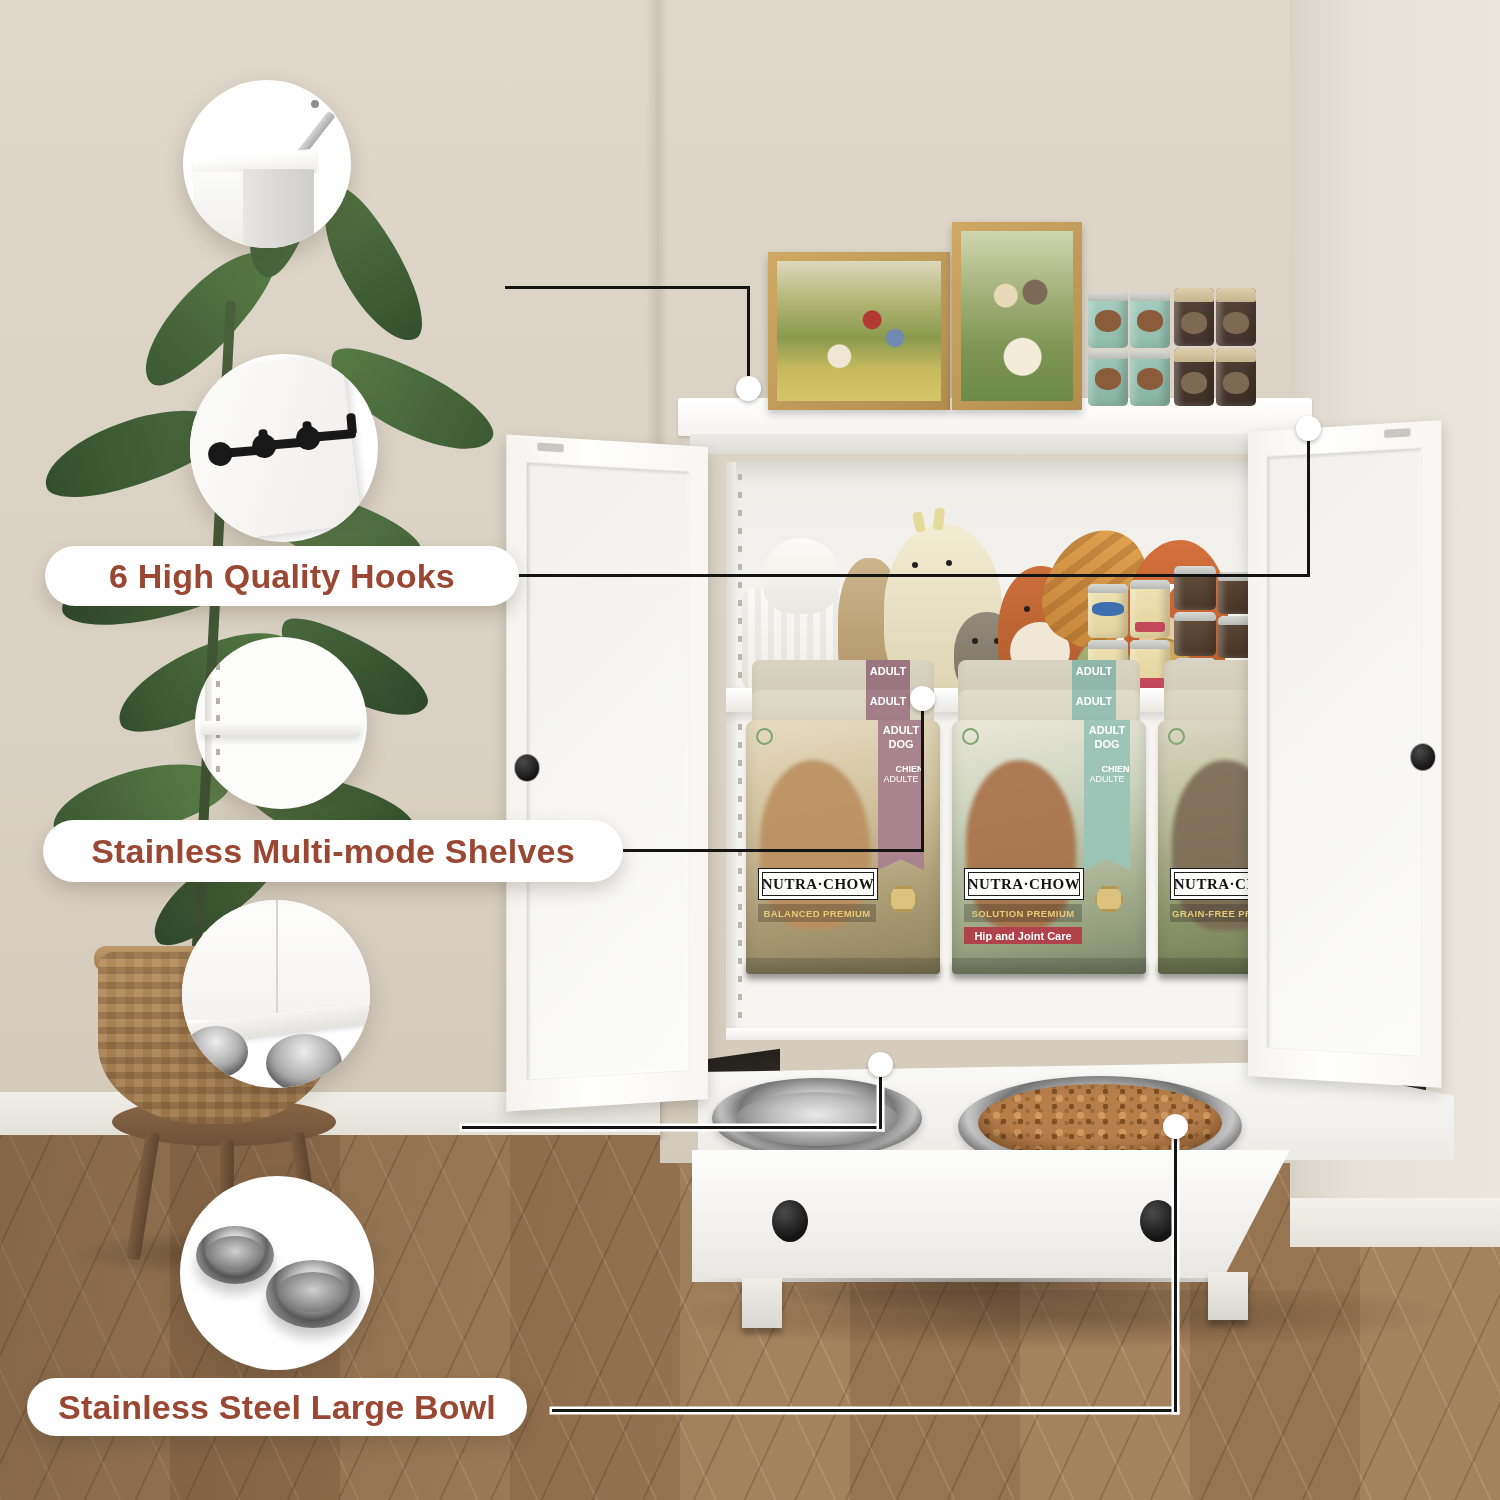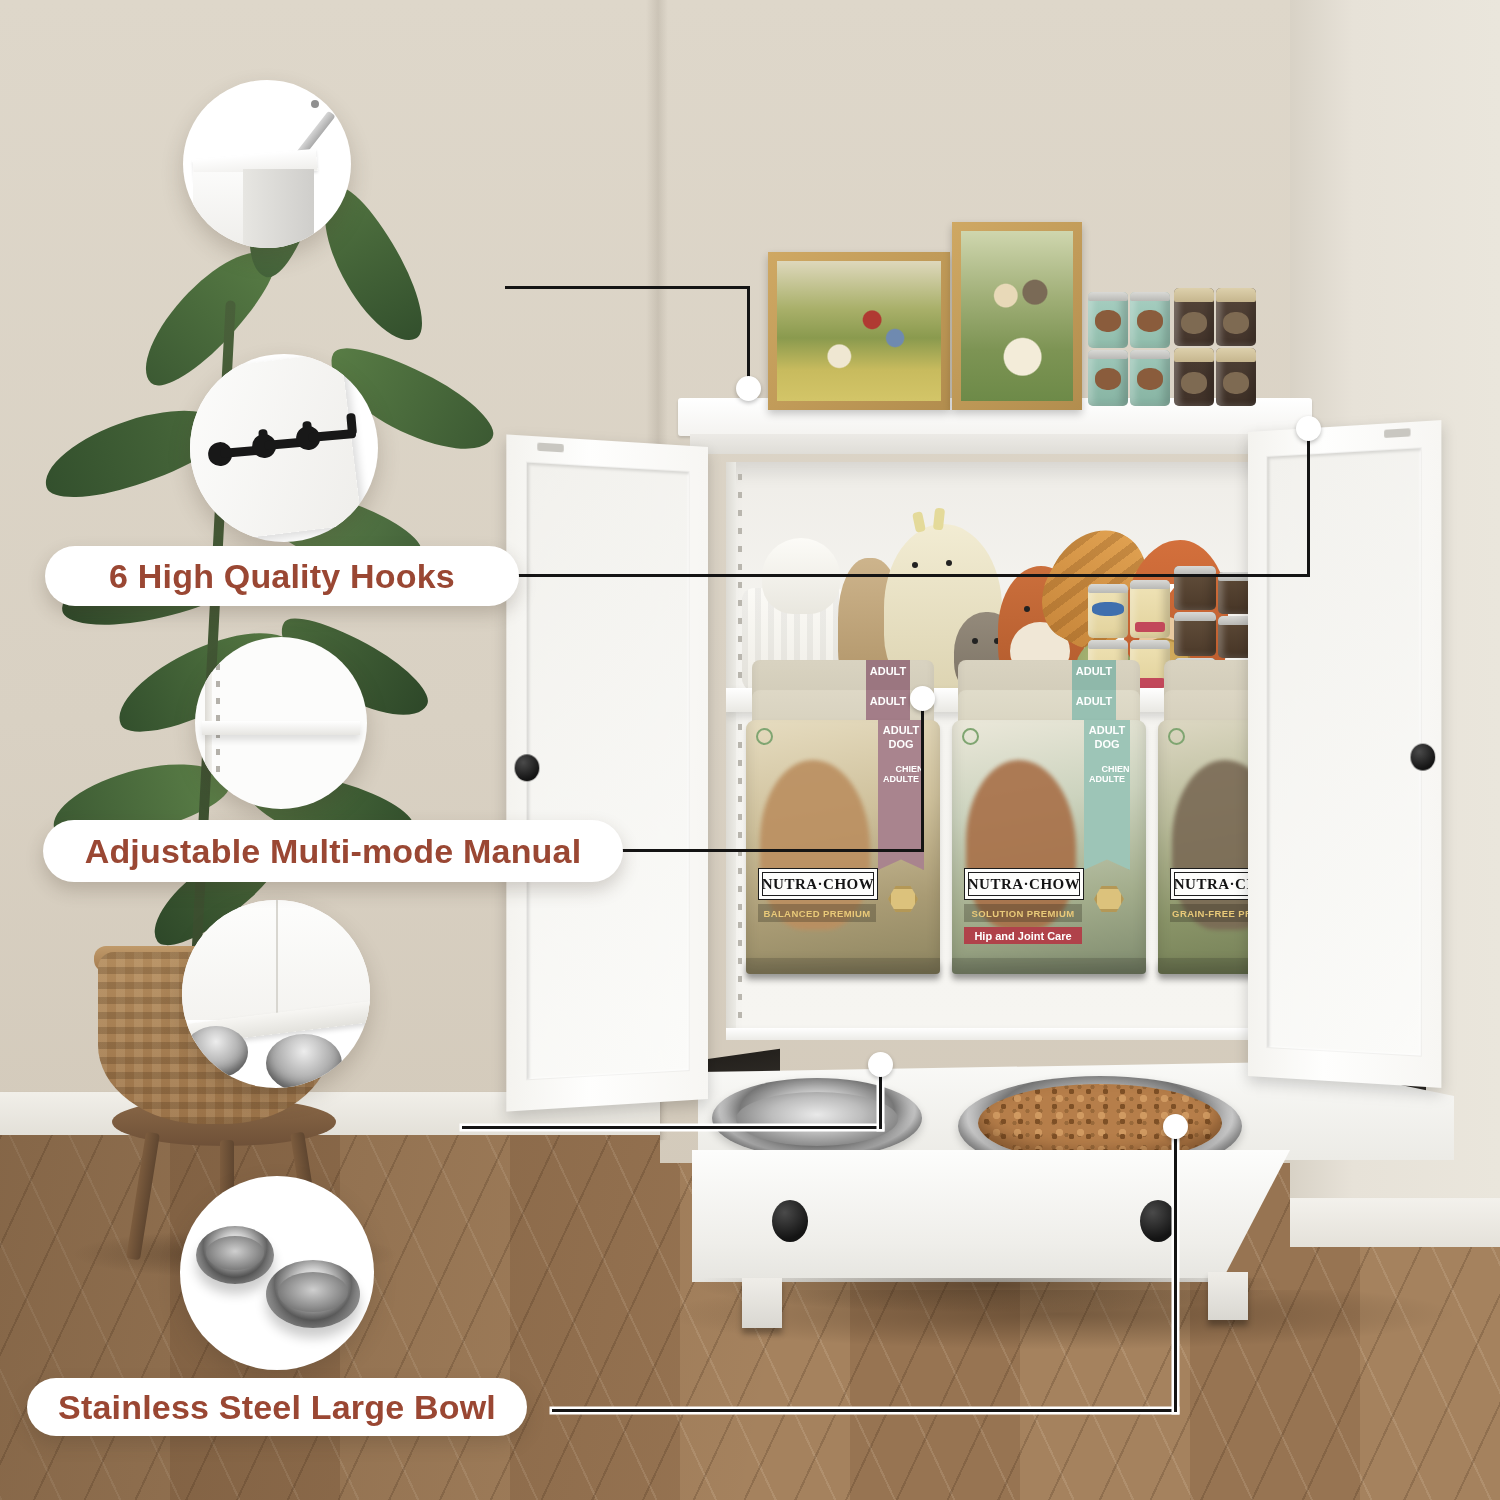--- a/index.html
+++ b/index.html
@@ -54,21 +54,21 @@
   .bag-stack{position:absolute;width:194px;}
   .bag-back{position:absolute;left:6px;width:182px;border-radius:8px 8px 0 0;background:linear-gradient(180deg,#d9d3c1,#c8c2ad);box-shadow:inset 0 -6px 8px rgba(0,0,0,.08);}
   .bag-chip{position:absolute;right:24px;top:0;width:44px;height:100%;background:var(--bn);color:#fff;font-weight:700;font-size:11px;text-align:center;padding-top:5px;box-sizing:border-box;}
   .bag{position:absolute;left:0;top:60px;width:194px;height:254px;border-radius:9px 9px 4px 4px;background:var(--bgg);box-shadow:inset 0 -10px 14px rgba(0,0,0,.15), 0 3px 5px rgba(0,0,0,.12);}
   .bag .dogblob{position:absolute;left:14px;top:40px;width:110px;height:170px;border-radius:48% 52% 40% 40%;background:var(--dog);filter:blur(2px);opacity:.9;}
   .bag .banner{position:absolute;right:16px;top:0;width:46px;height:150px;background:var(--bn);color:#fff;text-align:center;
      clip-path:polygon(0 0,100% 0,100% 100%,50% 93%,0 100%);box-shadow:0 2px 4px rgba(0,0,0,.18);}
   .bag .banner .b1{font-weight:700;font-size:11px;margin-top:8px;}
   .bag .banner .b2{font-weight:700;font-size:11px;}
   .bag .banner .b3{font-weight:700;font-size:9px;margin-top:14px;padding-left:17px;}
-  .bag .banner .b4{font-weight:700;font-size:9px;}
+  .bag .banner .b4{font-weight:400;font-size:9px;}
   .bag .brandbox{position:absolute;left:12px;bottom:74px;width:118px;height:30px;background:#fdfdfb;border:1px solid #1c1c1c;box-shadow:inset 0 0 0 3px #fdfdfb, inset 0 0 0 4px #1c1c1c;
      font-family:"Liberation Serif",serif;font-weight:700;font-size:15px;letter-spacing:.5px;color:#141414;display:flex;align-items:center;justify-content:center;}
   .bag .variant{position:absolute;left:12px;bottom:52px;width:118px;height:18px;background:rgba(45,42,30,.30);color:#e9c979;font-weight:700;font-size:9.5px;letter-spacing:.4px;display:flex;align-items:center;justify-content:center;}
   .bag .sub{position:absolute;left:12px;bottom:30px;width:118px;height:17px;background:#b0424a;color:#fff;font-weight:700;font-size:11px;display:flex;align-items:center;justify-content:center;}
   .bag .hex{position:absolute;right:22px;bottom:62px;width:30px;height:26px;background:#dcc27c;clip-path:polygon(25% 0,75% 0,100% 50%,75% 100%,25% 100%,0 50%);box-shadow:inset 0 0 0 3px rgba(120,90,30,.4);}
   .bag .eco{position:absolute;left:10px;top:8px;width:13px;height:13px;border-radius:50%;border:2px solid #7fa571;}
   .bag .foot{position:absolute;left:0;bottom:0;width:100%;height:16px;background:rgba(30,30,24,.18);border-radius:0 0 4px 4px;}
 
   
   .door{position:absolute;background:linear-gradient(90deg,#f4f3ef,#fefefd 40%,#f7f6f3);box-shadow:0 6px 14px rgba(0,0,0,.18);}
@@ -441,19 +441,19 @@
     <div class="c5-bowl" style="left:16px;top:50px;width:78px;height:58px;"></div>
     <div class="c5-in" style="left:26px;top:60px;width:58px;height:34px;"></div>
     <div class="c5-bowl" style="left:86px;top:84px;width:94px;height:68px;"></div>
     <div class="c5-in" style="left:98px;top:96px;width:70px;height:40px;"></div>
   </div>
 
   <div class="pill" style="left:45px;top:546px;width:474px;height:60px;">
       <span>6 High Quality Hooks</span>
     </div>
   <div class="pill" style="left:43px;top:820px;width:580px;height:62px;">
-      <span>Adjustable Multi-mode Manual</span>
+      <span>Stainless Multi-mode Shelves</span>
     </div>
   <div class="pill" style="left:27px;top:1378px;width:500px;height:58px;">
       <span>Stainless Steel Large Bowl</span>
     </div>
 
 </div>
 
 </body></html>

